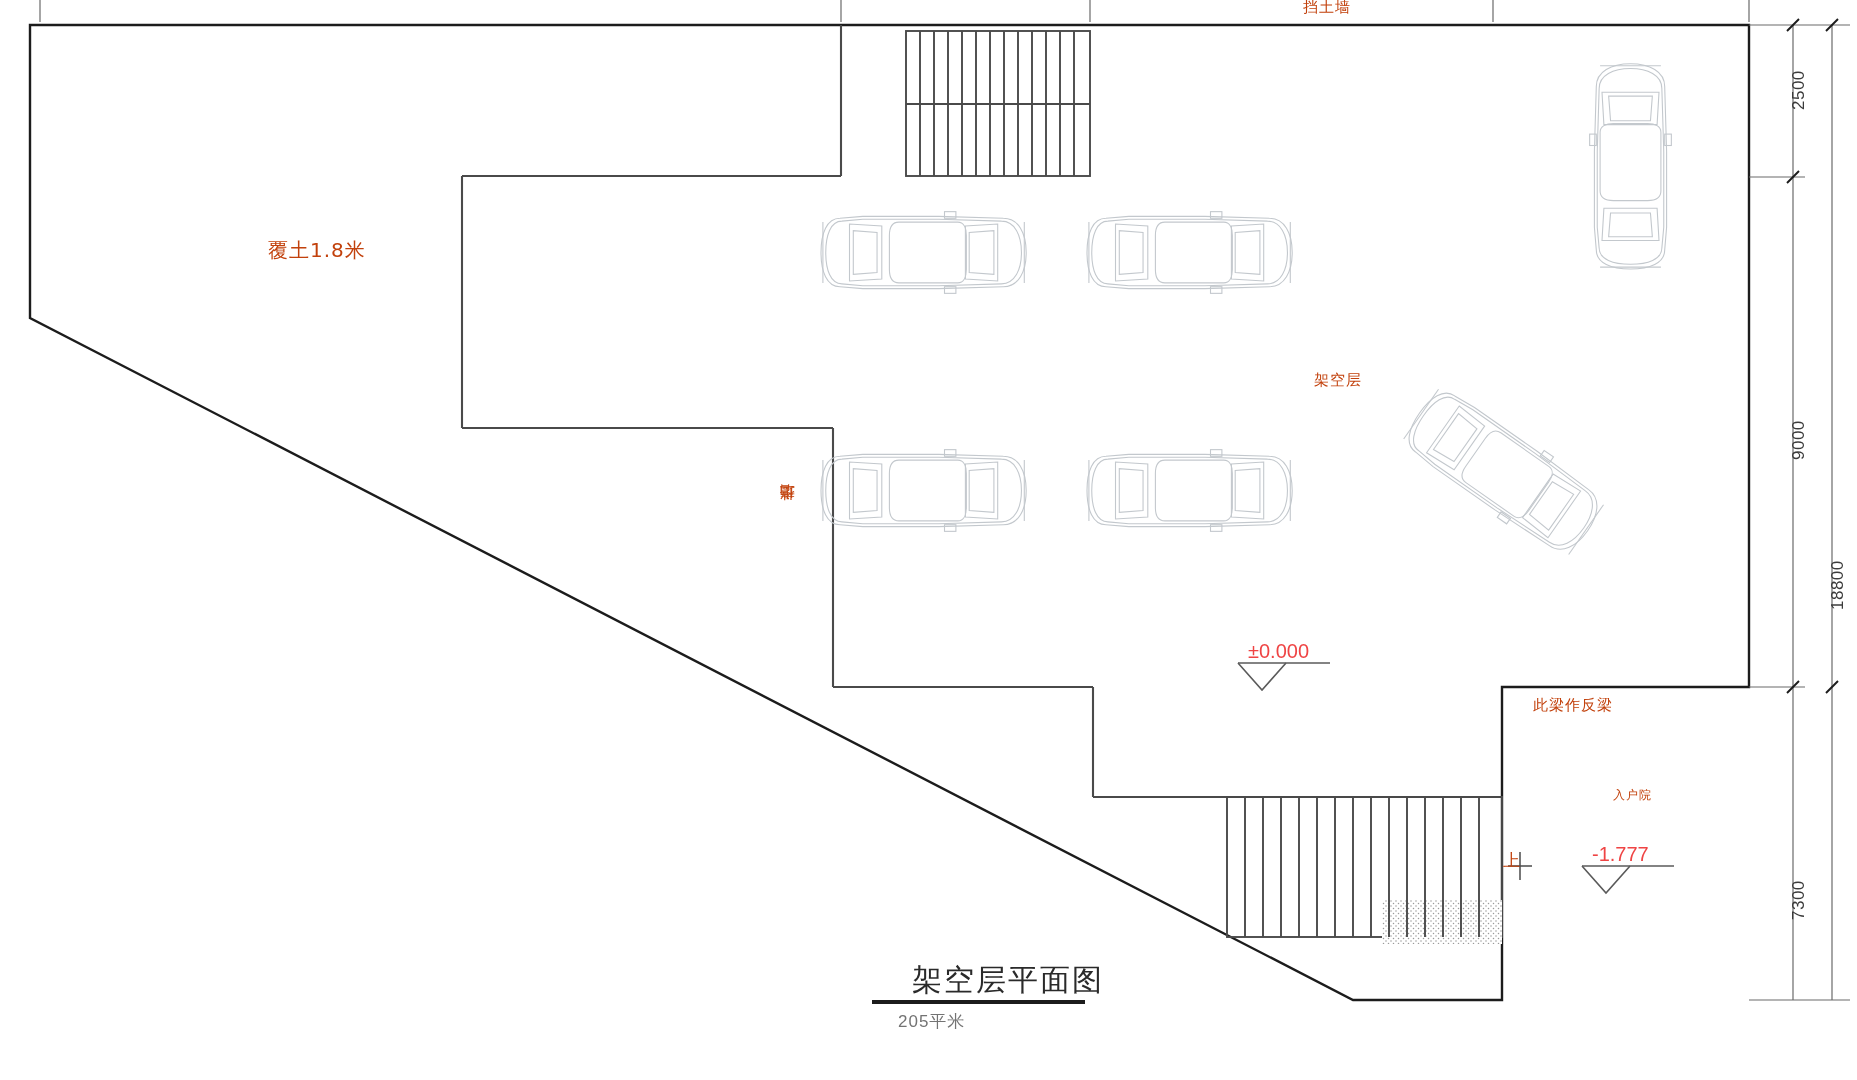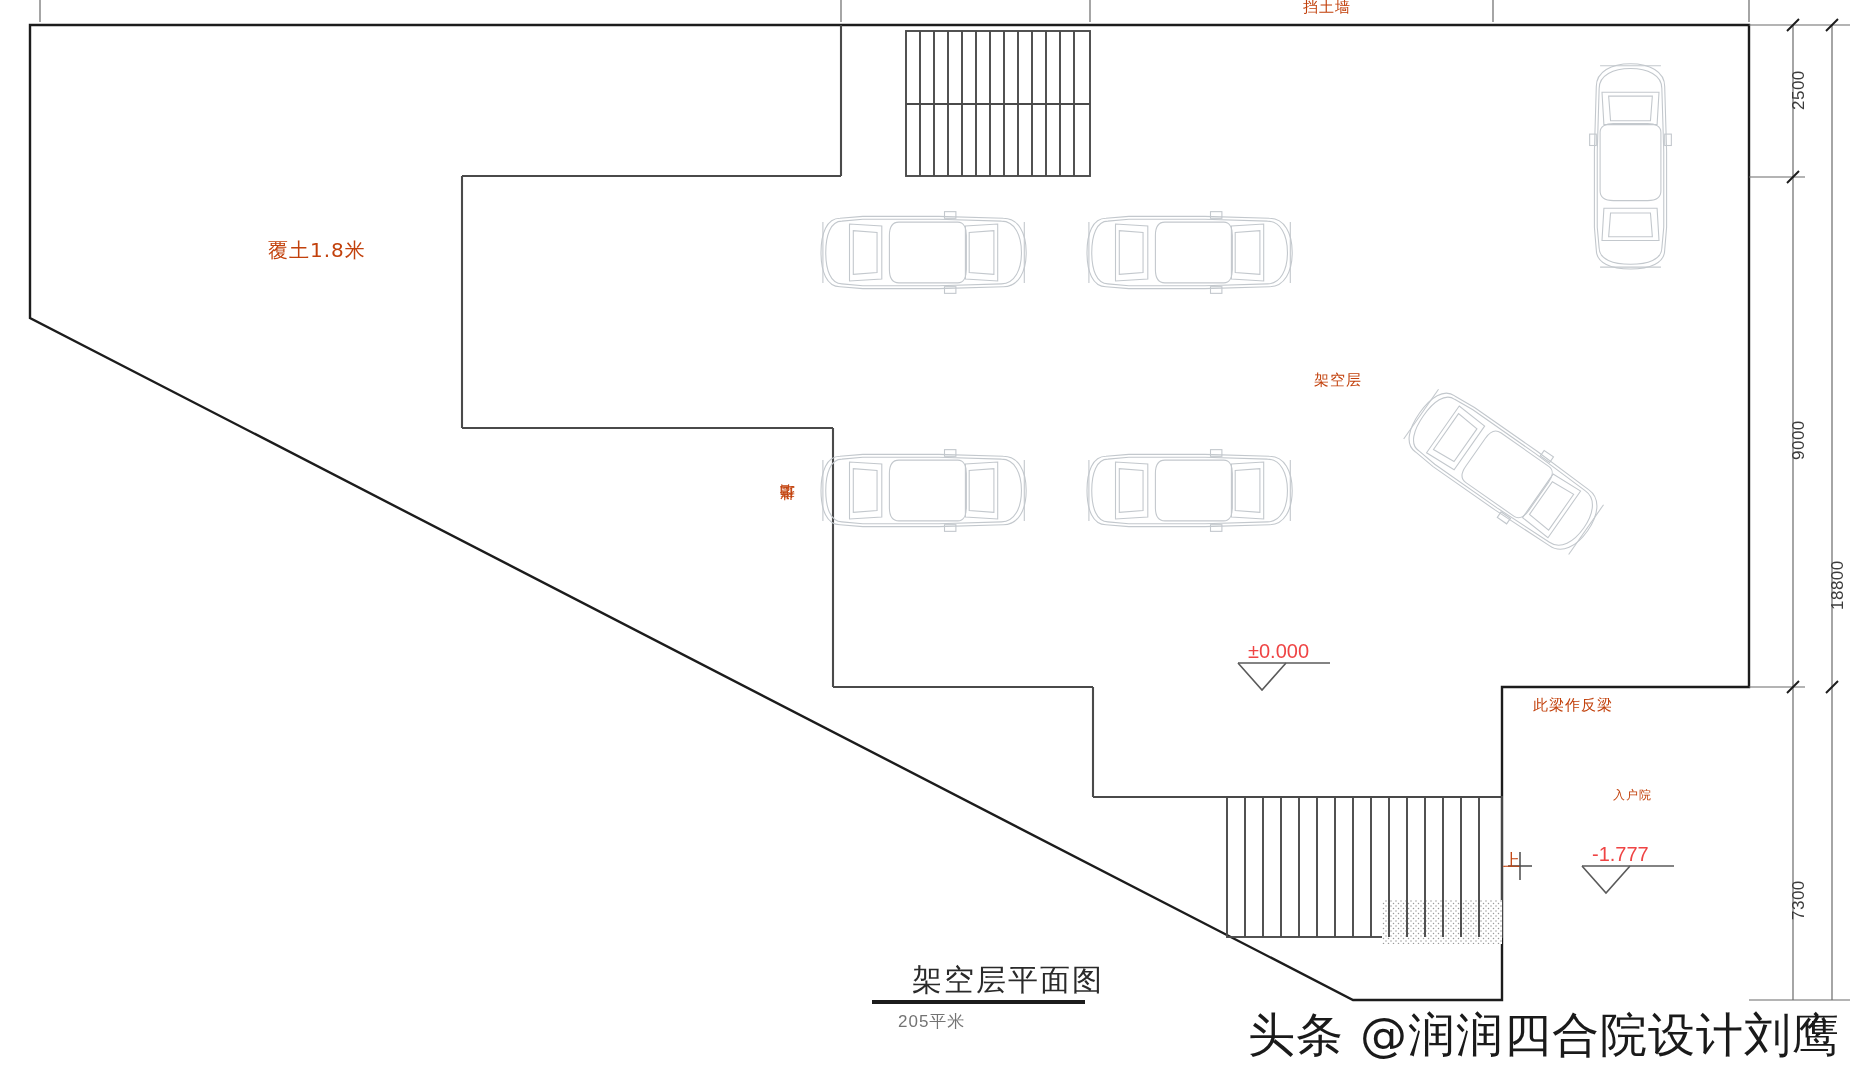--- a/index.html
+++ b/index.html
@@ -255,15 +255,14 @@
   <div class="dim-txt" style="left:1789px; top:920px;
        transform: rotate(-90deg); transform-origin: 0 0;">7300</div>
 
   <div class="dim-txt" style="left:1828px; top:610px;
        transform: rotate(-90deg); transform-origin: 0 0;">18800</div>
 
   <div class="title-main" style="position:absolute; left:872px; top:960px;margin-left:40px;">架空层平面图</div>
   <div class="title-rule" style="left:872px; top:1000px; width:213px;"></div>
   <div class="title-sub" style="position:absolute; left:898px; top:1010px;">205平米</div>
 
-  <div class="watermark" style="left:1248px; top:1004px;">头条 @润润四合院设计刘鹰</div>
 
 </div>
 
 </body></html>

